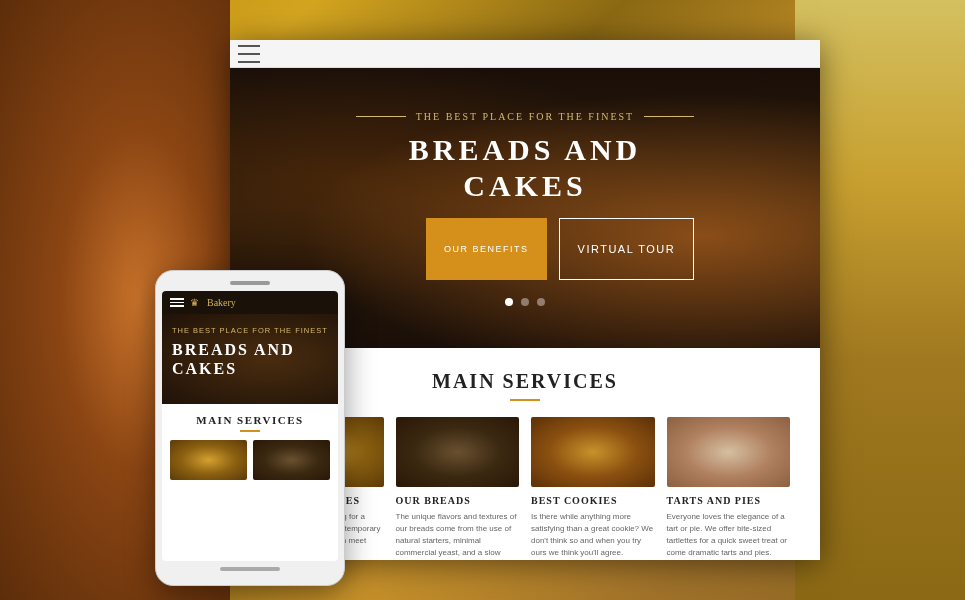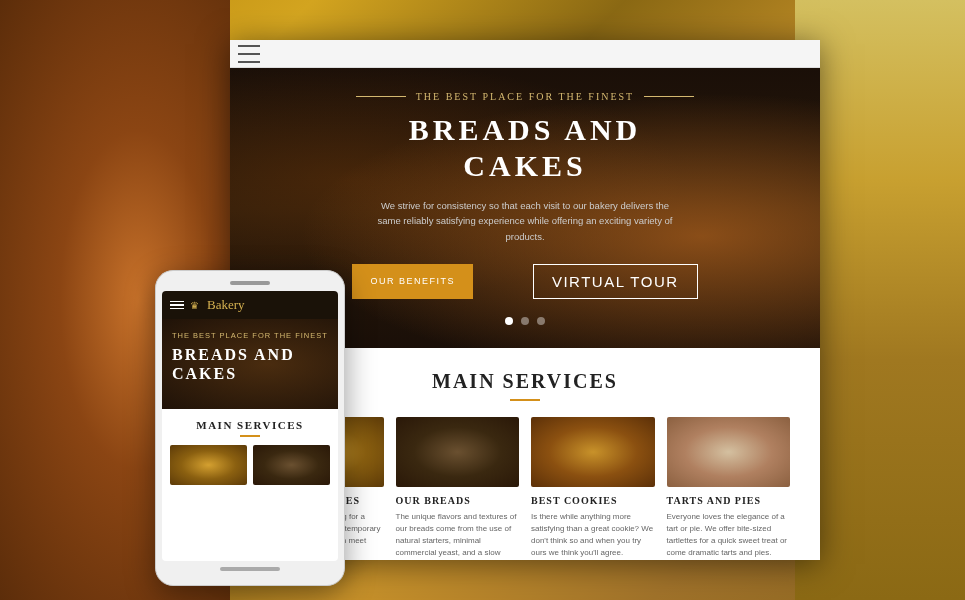--- a/index.html
+++ b/index.html
@@ -165,27 +165,26 @@
       letter-spacing: 1.5px;
       text-transform: uppercase;
       cursor: pointer;
       font-family: Arial, sans-serif;
     }
 
     .btn-outline {
       background: transparent;
       color: #fff;
       border: 1px solid #fff;
-      padding: 8px 18px;
-      font-size: 15px;
+      padding: 24px 18px;
+      font-size: 11px;
       letter-spacing: 1.5px;
       text-transform: uppercase;
       cursor: pointer;
       font-family: Arial, sans-serif;
-      margin-left: 48px;
     }
 
     .hero-dots {
       display: flex;
       gap: 8px;
       justify-content: center;
     }
 
     .dot {
       width: 8px;
@@ -310,21 +309,21 @@
     .phone-menu-icon span {
       display: block;
       width: 14px;
       height: 1.5px;
       background: #fff;
     }
 
     .phone-logo {
       font-family: 'Brush Script MT', cursive;
       color: #d4b050;
-      font-size: 13px;
+      font-size: 10px;
     }
 
     .phone-logo-crown {
       color: #d4b050;
       font-size: 10px;
       margin-right: 2px;
     }
 
     .phone-hero {
       background: linear-gradient(rgba(20,15,8,0.7), rgba(20,15,8,0.7)),
@@ -410,21 +409,20 @@
         <span></span>
         <span></span>
     </div>
   </div>
 
   <div class="hero">
     <div class="hero-bg"></div>
     <div class="hero-content">
       <div class="hero-subtitle">THE BEST PLACE FOR THE FINEST</div>
       <h1 class="hero-title">BREADS AND<br>CAKES</h1>
-      <p class="hero-desc">We strive for consistency so that each visit to our bakery delivers the same reliably satisfying experience while offering an exciting variety of products.</p>
       <div class="hero-buttons">
         <button class="btn-primary">OUR BENEFITS</button>
         <button class="btn-outline">VIRTUAL TOUR</button>
       </div>
       <div class="hero-dots">
         <div class="dot active"></div>
         <div class="dot"></div>
         <div class="dot"></div>
       </div>
     </div>

